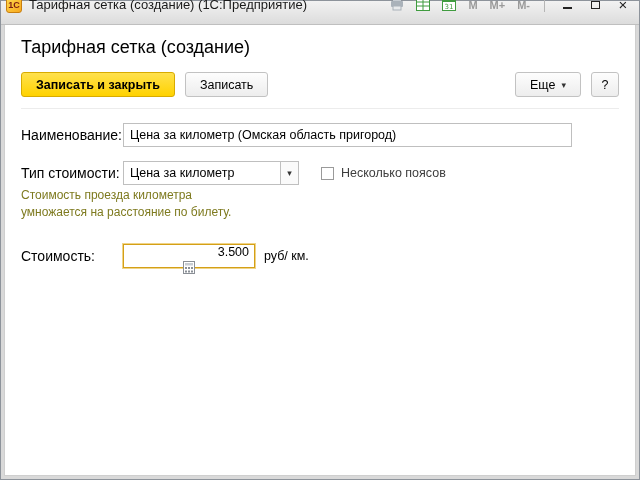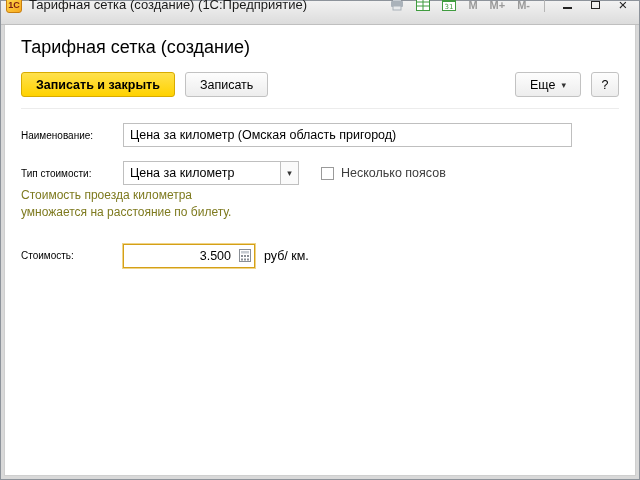--- a/index.html
+++ b/index.html
@@ -61,38 +61,38 @@
   .btn.yellow {
     background: linear-gradient(#ffe14d, #ffd200);
     border-color: #d8ab00; font-weight: bold;
   }
   .btn.more { margin-left: auto; gap: 6px; }
   .btn .arrow { font-size: 9px; color: #333; }
   .btn.help { width: 28px; padding: 0; }
 
   
   .row { display: flex; align-items: center; margin-top: 14px; }
-  .row label { flex: 0 0 102px; font-size: 10px; }
+  .row label { flex: 0 0 102px; font-size: 14px; }
   .text-input, .combo, .cost-wrap { height: 24px; font-size: 12.5px; }
   .text-input {
     width: 449px; border: 1px solid #bfbfbf; padding: 0 6px;
     font-family: inherit; color: #000; background: #fff;
   }
   .combo { width: 176px; border: 1px solid #bfbfbf; display: flex; align-items: stretch; background: #fff; }
   .combo-value { flex: 1; display: flex; align-items: center; padding-left: 6px; }
   .combo-btn { flex: 0 0 18px; border-left: 1px solid #bfbfbf; display: flex; align-items: center; justify-content: center; font-size: 9px; color: #333; background: #fafafa; }
   .checkbox { width: 13px; height: 13px; border: 1px solid #9a9a9a; background: #fff; margin-left: 22px; flex: 0 0 13px; }
   .cb-label { margin-left: 7px; color: #3d3d3d; }
 
   .hint { margin-top: 2px; color: #7e7a1f; font-size: 12px; line-height: 1.4; }
 
   .cost-row { margin-top: 23px; }
   .cost-wrap {
     width: 132px; display: flex; align-items: stretch; background: #fff;
-    border: 1px solid #d4a017; box-shadow: 0 0 0 1px #f0d488;
+    border: 1px solid #d4a017; box-shadow: 0 0 0 1px #f0d488; flex-direction: column;
   }
   .cost-input {
     flex: 1; min-width: 0; border: none; outline: none;
     text-align: right; padding-right: 5px;
     font-family: inherit; font-size: 12.5px; color: #000;
   }
   .calc-btn { flex: 0 0 18px; display: flex; align-items: center; justify-content: center; }
   .unit { margin-left: 9px; }
 </style>
 </head>

